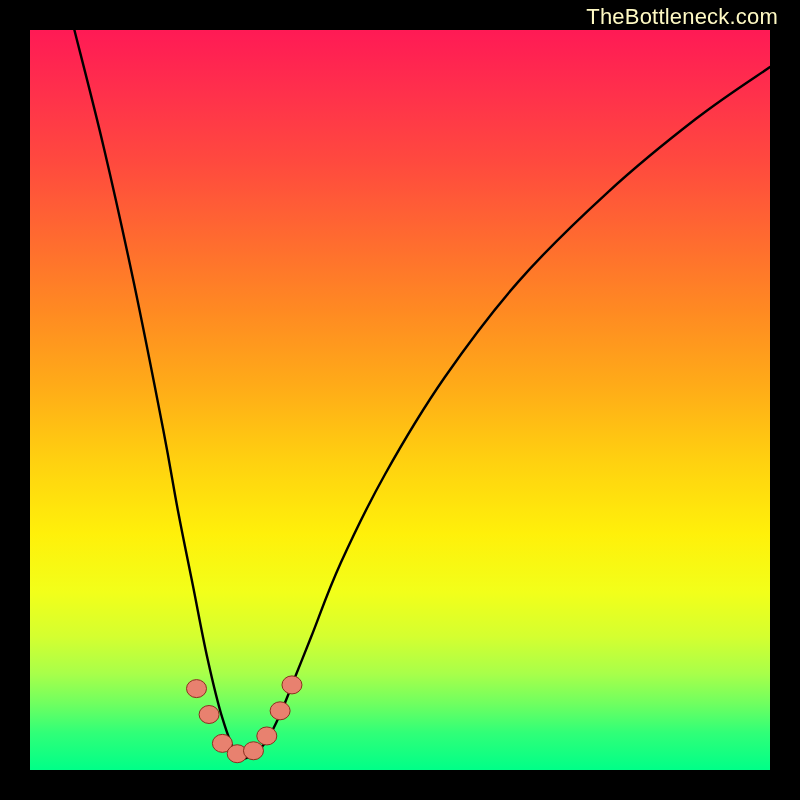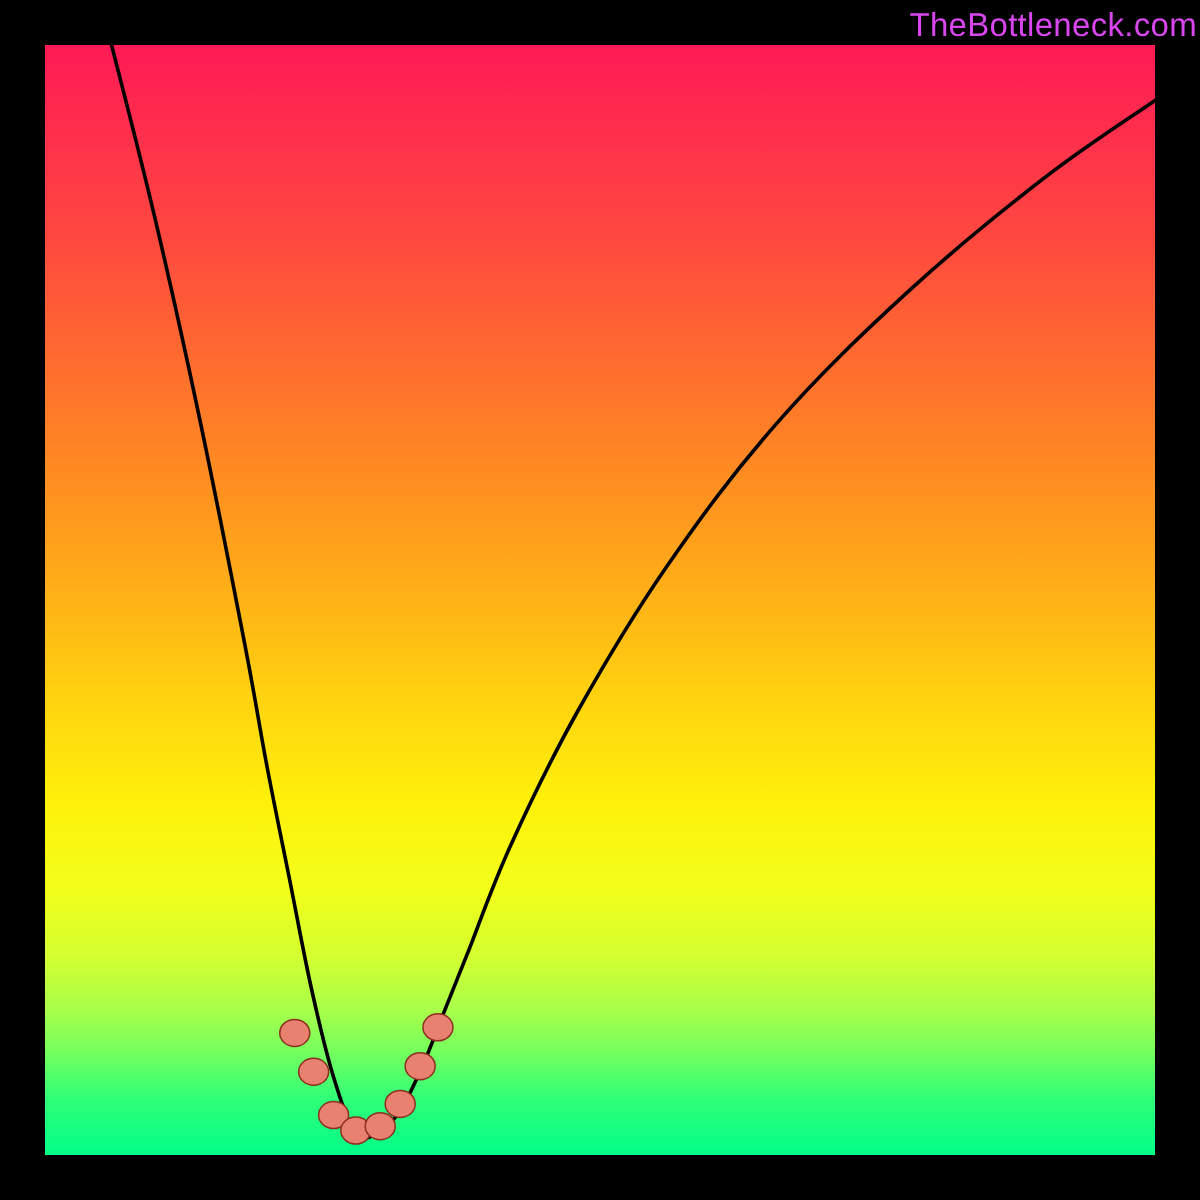--- a/index.html
+++ b/index.html
@@ -49,22 +49,22 @@
   }
   .curve-svg {
     position: absolute;
     inset: 0;
     width: 100%;
     height: 100%;
   }
   .watermark {
     position: absolute;
     top: 4px;
-    right: 2px;
-    color: #d946ef;
+    right: 22px;
+    color: #fef9c3;
     font-size: 22px;
     letter-spacing: 0.2px;
     user-select: none;
     text-align: right;
   }
 </style>
 </head>
 <body>
 
 <div class="stage">

